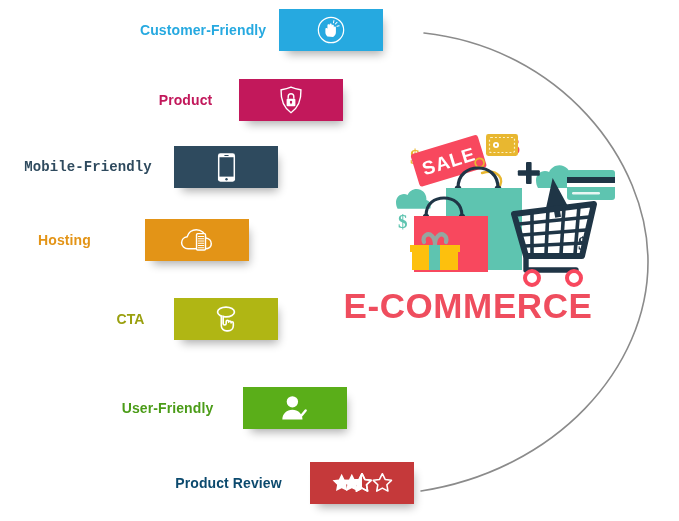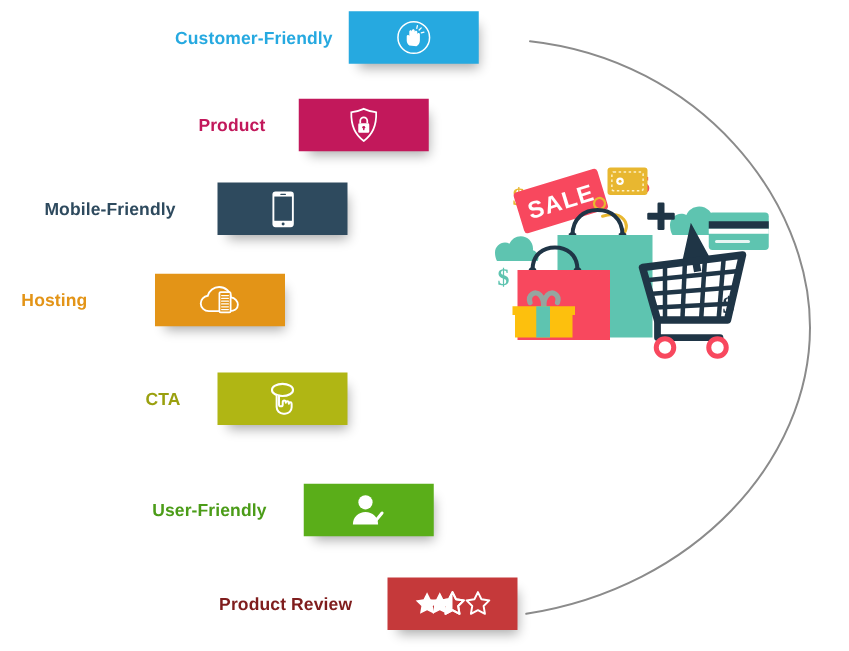--- a/index.html
+++ b/index.html
@@ -79,33 +79,33 @@
         <path d="M14 2.2 C 19 4.4 23.6 5 24.6 5.2 C 24.9 14 23.2 23.2 14 29.6
                  C 4.8 23.2 3.1 14 3.4 5.2 C 4.4 5 9 4.4 14 2.2 Z" fill="none" stroke="#ffffff" stroke-width="1.5"></path>
         <rect x="9.3" y="14.6" width="9.4" height="8" rx="1.1" fill="#ffffff"></rect>
         <path d="M11 14.6v-2.2a3 3 0 0 1 6 0v2.2" fill="none" stroke="#ffffff" stroke-width="1.5"></path>
         <circle cx="14" cy="18" r="1.25" fill="#c2185b"></circle>
         <rect x="13.4" y="18" width="1.2" height="2.4" fill="#c2185b"></rect>
       </svg>
     </div>
   </div>
 
-  <div class="row" style="left:15px;top:146px;">
+  <div class="row" style="left:15px;top:146px;font-family:Liberation Mono, monospace;">
     <div class="row-label" style="color:#2e4a5e;width:146px;">Mobile-Friendly</div>
     <div class="row-box" style="background:#2e4a5e;">
       <svg width="19" height="31" viewBox="0 0 20 32">
         <rect x="1" y="1" width="18" height="30" rx="2.6" fill="#ffffff"></rect>
         <rect x="2.6" y="5.2" width="14.8" height="20.4" fill="#2e4a5e"></rect>
         <rect x="7.6" y="2.9" width="4.8" height="1" rx=".5" fill="#2e4a5e"></rect>
         <circle cx="10" cy="28.4" r="1.25" fill="#2e4a5e"></circle>
       </svg>
     </div>
   </div>
 
-  <div class="row" style="left:4px;top:219px;gap:28px;">
+  <div class="row" style="left:25px;top:219px;gap:28px;">
     <div class="row-label" style="color:#e39417;width:79px;">Hosting</div>
     <div class="row-box" style="background:#e39417;">
       <svg width="38" height="28" viewBox="0 0 40 30">
         <path d="M10.5 24.5c-3.9 0-7-3-7-6.6 0-3.3 2.6-6.1 6-6.5
                  C10.7 7 14.6 3.9 19.3 3.9c5.3 0 9.6 3.9 10.1 8.9
                  3.3.3 5.9 3 5.9 6.3 0 3.6-3.1 5.4-7 5.4z" fill="none" stroke="#ffffff" stroke-width="1.6"></path>
         <rect x="19.5" y="8.2" width="9.6" height="17.5" rx="1.1" fill="#e39417" stroke="#ffffff" stroke-width="1.5"></rect>
         <g stroke="#ffffff" stroke-width="1.1" stroke-linecap="round">
           <line x1="21.4" y1="11.2" x2="27.2" y2="11.2"></line>
           <line x1="21.4" y1="13.6" x2="27.2" y2="13.6"></line>
@@ -140,21 +140,21 @@
       <svg width="32" height="28" viewBox="0 0 34 30">
         <circle cx="14.2" cy="8.4" r="6.1" fill="#ffffff"></circle>
         <path d="M3.4 27.4 c0-6.4 4.8-10.6 10.8-10.6 c6 0 10.8 4.2 10.8 10.6 z" fill="#ffffff"></path>
         <path d="M18.6 21.6 l3.4 3.8 l6.4-7.8" fill="none" stroke="#ffffff" stroke-width="2.6" stroke-linecap="round" stroke-linejoin="round"></path>
         <path d="M18.6 21.6 l3.4 3.8 l6.4-7.8" fill="none" stroke="#5aae19" stroke-width="1.1" stroke-linecap="round" stroke-linejoin="round" opacity="0"></path>
       </svg>
     </div>
   </div>
 
   <div class="row" style="left:160px;top:462px;">
-    <div class="row-label" style="color:#7f1d1d;width:137px;">Product Review</div>
+    <div class="row-label" style="color:#0c4a6e;width:137px;">Product Review</div>
     <div class="row-box" style="background:#c5393a;">
       <svg width="62" height="22" viewBox="0 0 64 22">
         <defs>
           <clipPath id="halfclip">
               <rect x="0" y="0" width="32" height="22"></rect>
             </clipPath>
         </defs>
 
         <path d="M11 1.4 l2.9 5.9 6.5.95 -4.7 4.6 1.1 6.5 -5.8-3.05 -5.8 3.05 1.1-6.5
                  -4.7-4.6 6.5-.95 z" fill="#ffffff"></path>
@@ -263,15 +263,16 @@
           <line x1="193" y1="88" x2="189" y2="136"></line>
         </g>
         <path d="M140 138 L140 152 L190 152" fill="none" stroke="#1f3546" stroke-width="5.4" stroke-linecap="round" stroke-linejoin="round"></path>
         <circle cx="146" cy="160" r="7" fill="none" stroke="#f8485e" stroke-width="4"></circle>
         <circle cx="188" cy="160" r="7" fill="none" stroke="#f8485e" stroke-width="4"></circle>
       </g>
     </svg>
   </div>
 
   <div class="headline">
+    <div class="h1">E-COMMERCE</div>
   </div>
 
 </div>
 
 </body></html>

